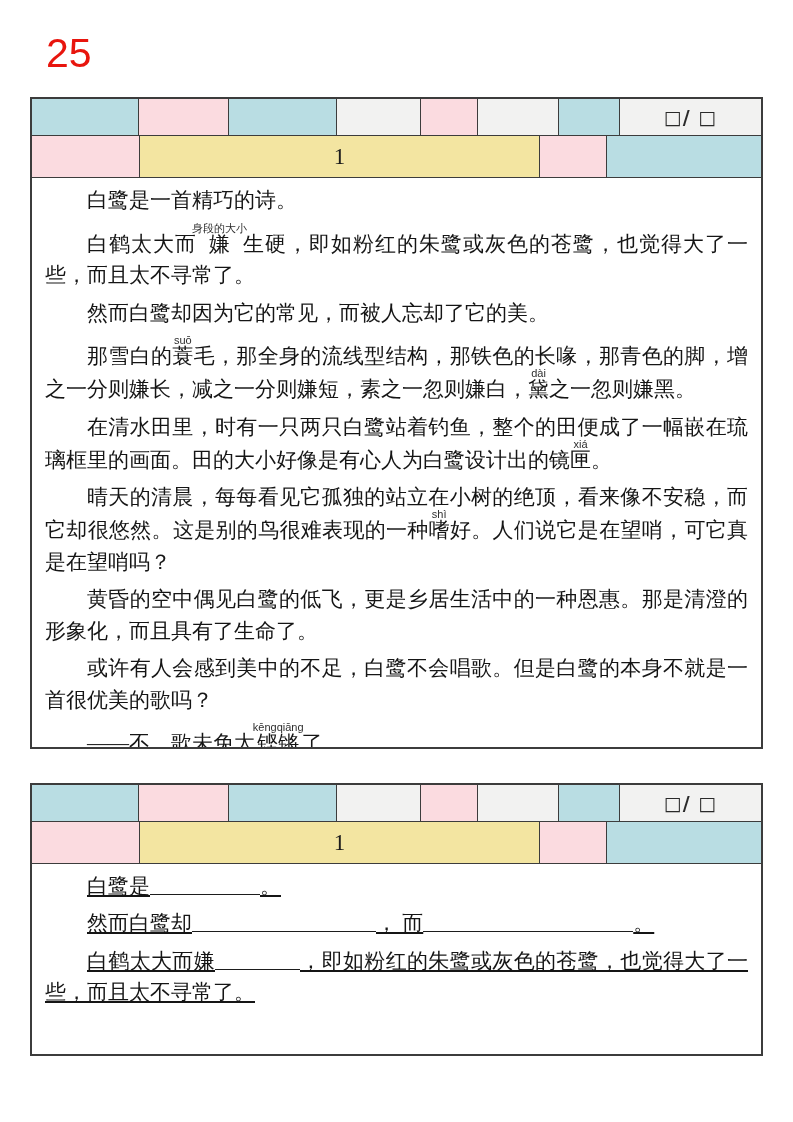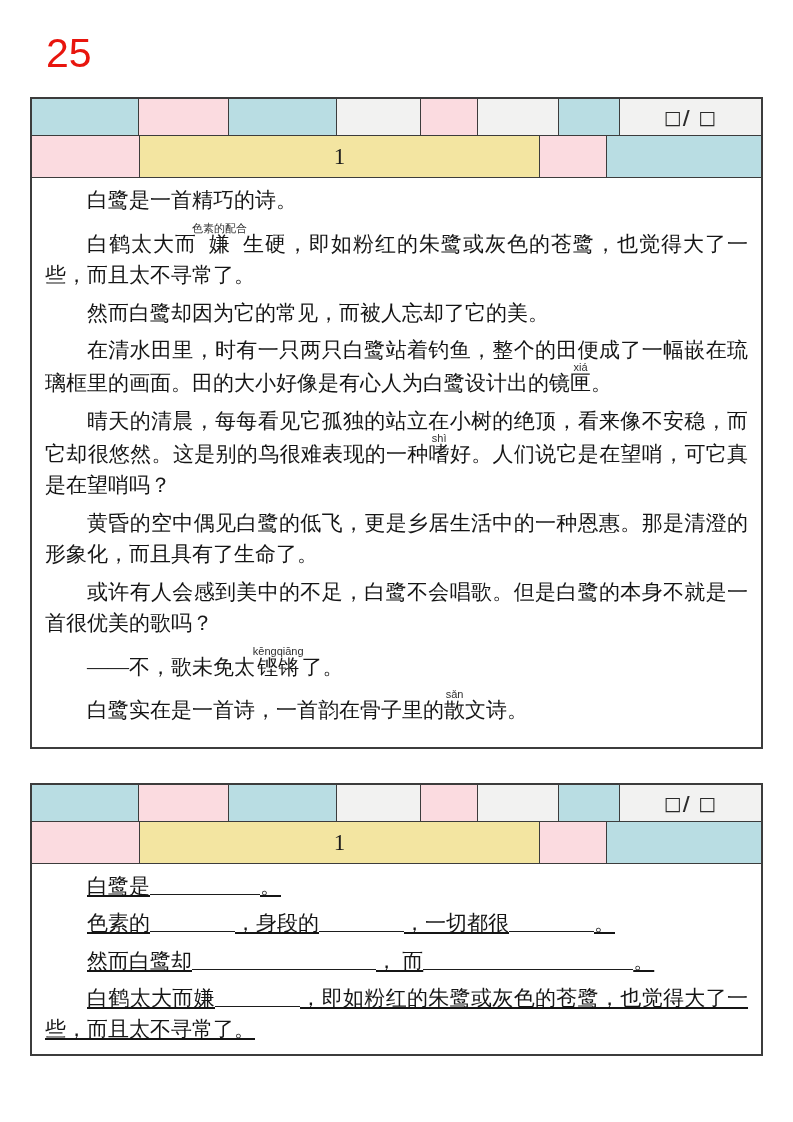--- a/index.html
+++ b/index.html
@@ -85,22 +85,23 @@
     <div class="hrow hrow-2">
         <div class="hcell" style="flex: 108 0 0px; background: rgb(251, 219, 224);"></div>
         <div class="hcell" style="flex: 403 0 0px; background: rgb(243, 229, 161);">
           <span class="tab-label">1</span>
         </div>
         <div class="hcell" style="flex: 66 0 0px; background: rgb(251, 219, 224);"></div>
         <div class="hcell" style="flex: 156 0 0px; background: rgb(185, 221, 227);"></div>
       </div>
     <div class="body body-1">
         <p class="para">白鹭是一首精巧的诗。</p>
-        <p class="para">白鹤太大而<ruby>嫌<rt>色素的配合</rt></ruby>生硬，即如粉红的朱鹭或灰色的苍鹭，也觉得大了一些，而且太不寻常了。</p>
+        <p class="para">白鹤太大而<ruby>嫌<rt>身段的大小</rt></ruby>生硬，即如粉红的朱鹭或灰色的苍鹭，也觉得大了一些，而且太不寻常了。</p>
         <p class="para">然而白鹭却因为它的常见，而被人忘却了它的美。</p>
+        <p class="para">那雪白的<ruby>蓑<rt>suō</rt></ruby>毛，那全身的流线型结构，那铁色的长喙，那青色的脚，增之一分则嫌长，减之一分则嫌短，素之一忽则嫌白，<ruby>黛<rt>dài</rt></ruby>之一忽则嫌黑。</p>
         <p class="para">在清水田里，时有一只两只白鹭站着钓鱼，整个的田便成了一幅嵌在琉璃框里的画面。田的大小好像是有心人为白鹭设计出的镜<ruby>匣<rt>xiá</rt></ruby>。</p>
         <p class="para">晴天的清晨，每每看见它孤独的站立在小树的绝顶，看来像不安稳，而它却很悠然。这是别的鸟很难表现的一种<ruby>嗜<rt>shì</rt></ruby>好。人们说它是在望哨，可它真是在望哨吗？</p>
         <p class="para">黄昏的空中偶见白鹭的低飞，更是乡居生活中的一种恩惠。那是清澄的形象化，而且具有了生命了。</p>
         <p class="para">或许有人会感到美中的不足，白鹭不会唱歌。但是白鹭的本身不就是一首很优美的歌吗？</p>
         <p class="para">——不，歌未免太<ruby>铿锵<rt>kēngqiāng</rt></ruby>了。</p>
         <p class="para">白鹭实在是一首诗，一首韵在骨子里的<ruby>散<rt>sǎn</rt></ruby>文诗。</p>
       </div>
   </section>
 
   <section class="card card-2">
@@ -119,19 +120,18 @@
     <div class="hrow hrow-2">
         <div class="hcell" style="flex: 108 0 0px; background: rgb(251, 219, 224);"></div>
         <div class="hcell" style="flex: 403 0 0px; background: rgb(243, 229, 161);">
           <span class="tab-label">1</span>
         </div>
         <div class="hcell" style="flex: 66 0 0px; background: rgb(251, 219, 224);"></div>
         <div class="hcell" style="flex: 156 0 0px; background: rgb(185, 221, 227);"></div>
       </div>
     <div class="body body-2">
         <p class="para">白鹭是<span class="blank" style="width: 110px;"></span>。</p>
-        <p class="para">色素的<span class="blank" style="width: 85px;"></span>，身段的<span class="blank" style="width: 85px;"></span>，一切都很<span class="blank" style="width: 85px;"></span>。</p>
         <p class="para">然而白鹭却<span class="blank" style="width: 184px;"></span>， 而<span class="blank" style="width: 210px;"></span>。</p>
         <p class="para">白鹤太大而嫌<span class="blank" style="width: 85px;"></span>，即如粉红的朱鹭或灰色的苍鹭，也觉得大了一些，而且太不寻常了。</p>
       </div>
   </section>
 
 </div>
 
 </body></html>

